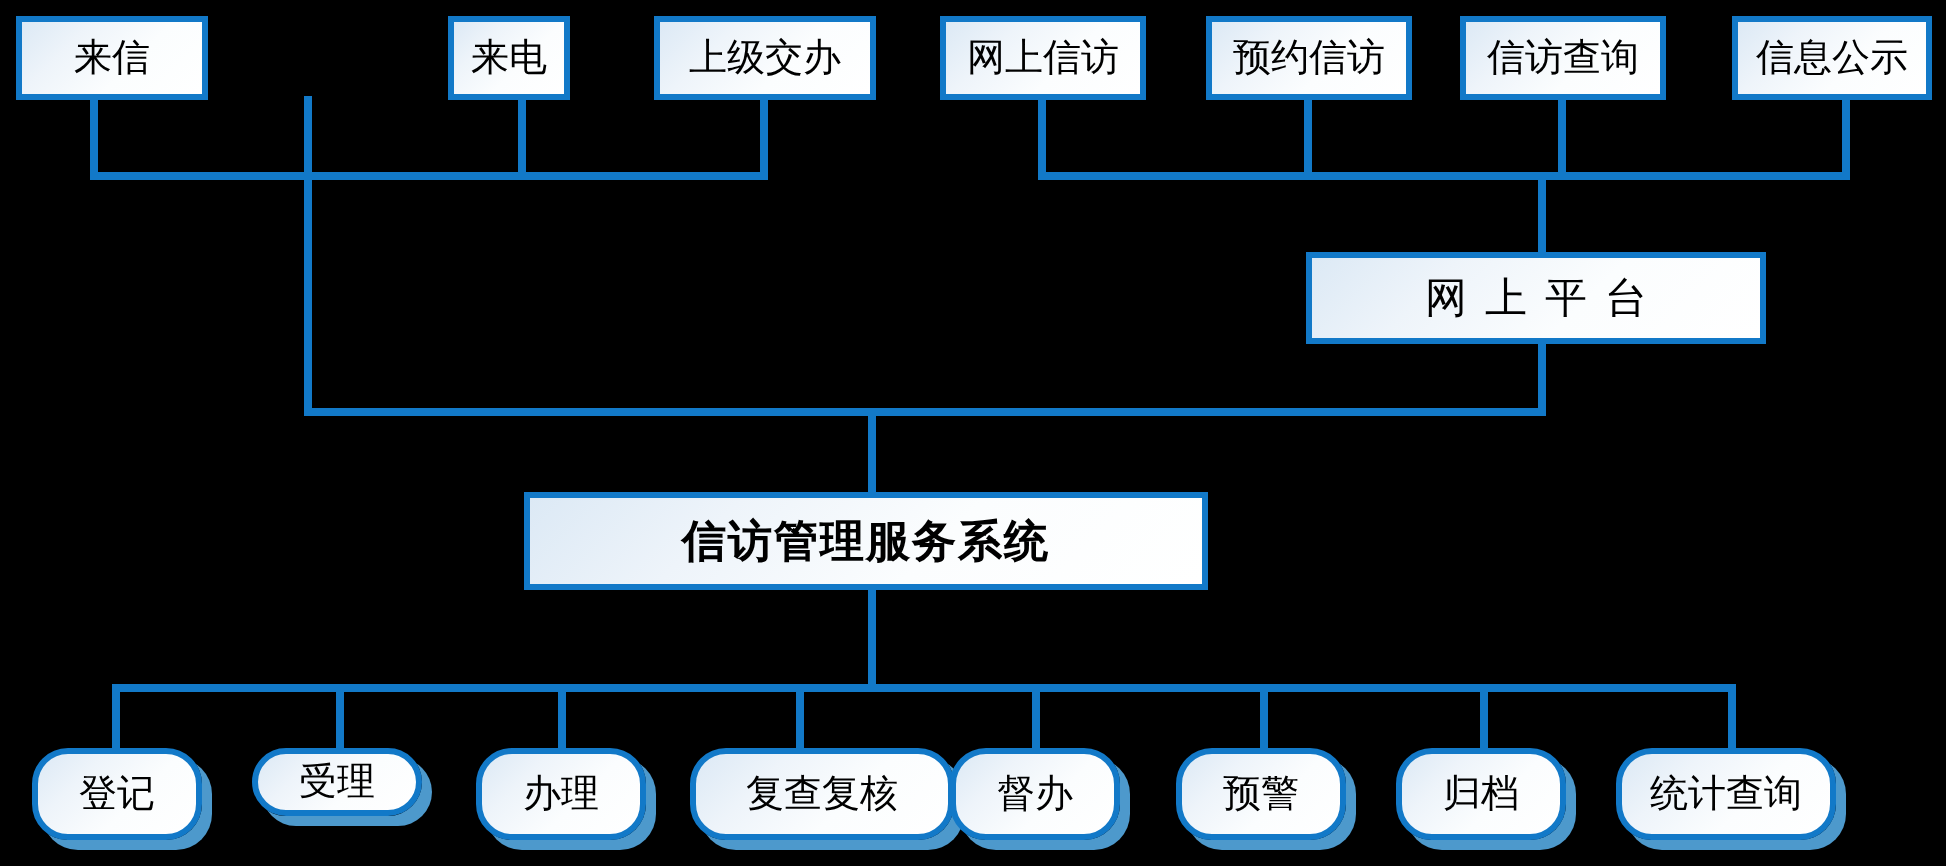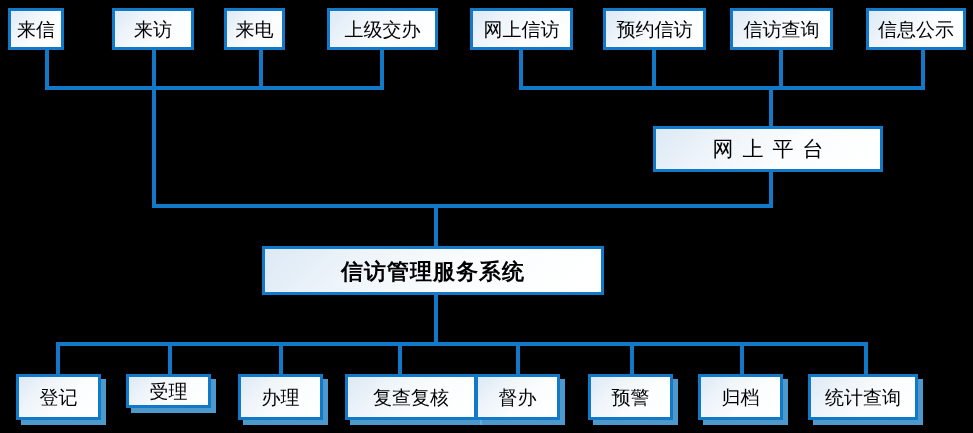--- a/index.html
+++ b/index.html
@@ -40,33 +40,31 @@
     font-family:"DejaVu Sans","Liberation Sans",sans-serif;}
 
   
   .core{font-size:22px;}
   .core .lbl{font-family:"DejaVu Serif","Liberation Serif",serif;font-weight:700;
     letter-spacing:1px;}
 
   
   .proc{font-size:19px;
     box-shadow:5px 5px 0 0 rgba(90,180,240,.85);
+    border-radius:18px;
   }
   .proc .lbl{font-family:"DejaVu Sans","Liberation Sans",sans-serif;}
 </style>
 </head>
 <body>
 
 <div id="canvas">
 
-  <div class="node leaf" style="left:8px;top:8px;width:56px;height:42px;text-align:center;">
+  <div class="node leaf" style="left:8px;top:8px;width:96px;height:42px;text-align:center;">
     <span class="lbl">来信</span>
-  </div>
-  <div class="node leaf" style="left:112px;top:8px;width:82px;height:42px;">
-    <span class="lbl">来访</span>
   </div>
   <div class="node leaf" style="left:224px;top:8px;width:61px;height:42px;">
     <span class="lbl">来电</span>
   </div>
   <div class="node leaf" style="left:327px;top:8px;width:111px;height:42px;">
     <span class="lbl">上级交办</span>
   </div>
 
   <div class="node leaf" style="left:470px;top:8px;width:103px;height:42px;">
     <span class="lbl">网上信访</span>

